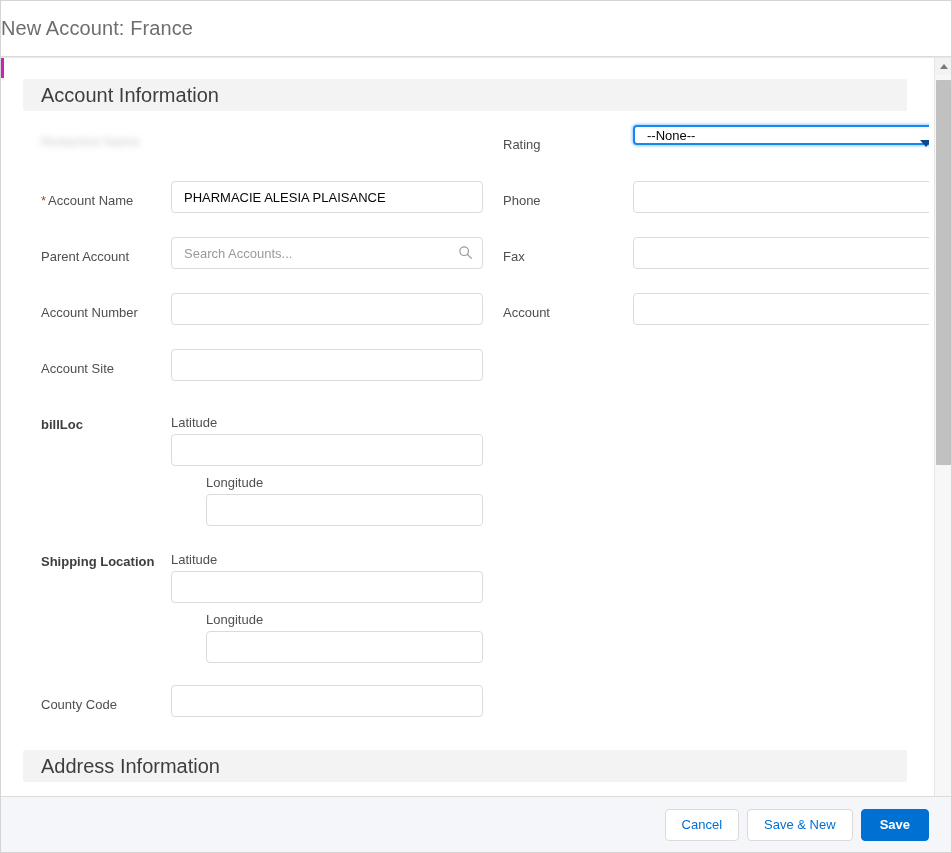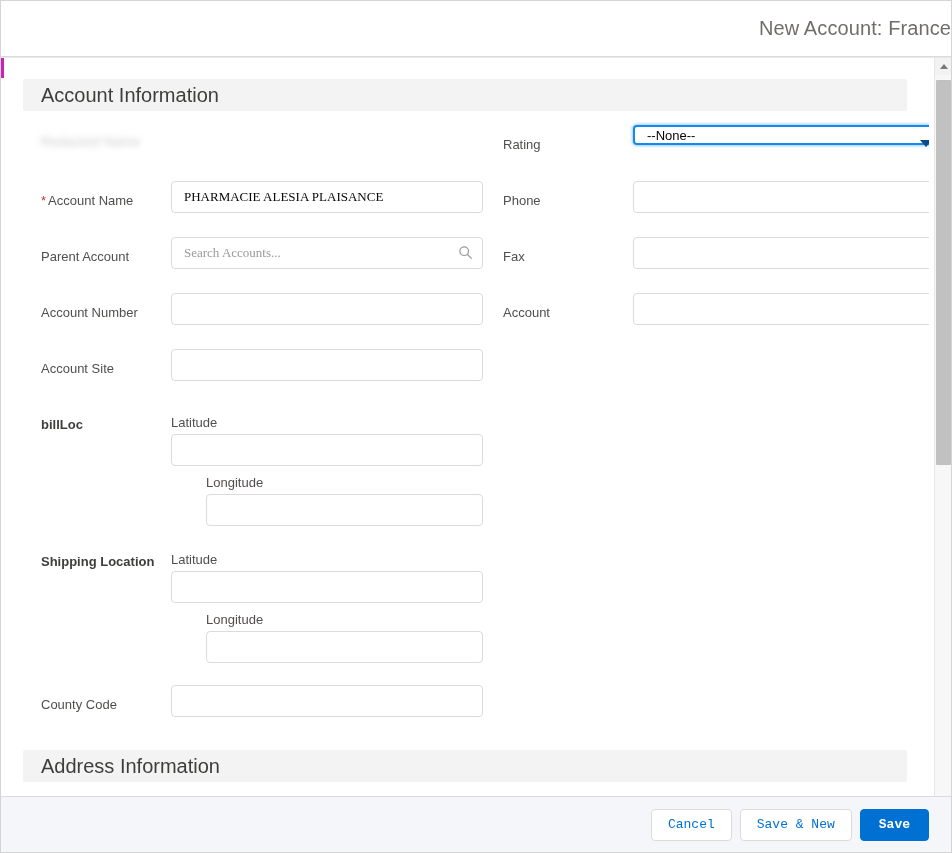--- a/index.html
+++ b/index.html
@@ -23,21 +23,21 @@
     overflow: hidden;
   }
 
   
   .modal-header {
     height: 56px;
     min-height: 56px;
     border-bottom: 1px solid #dddbda;
     display: flex;
     align-items: center;
-    justify-content: flex-end;
+    justify-content: flex-start;
     background: #ffffff;
     position: relative;
     z-index: 4;
   }
   .modal-title {
     font-size: 20px;
     font-weight: 300;
     color: #706e6b;
     letter-spacing: .1px;
   }
@@ -128,21 +128,21 @@
 
   .input {
     width: 100%;
     height: 32px;
     border: 1px solid #dddbda;
     border-radius: 4px;
     background: #ffffff;
     font-size: 13px;
     color: #080707;
     padding: 0 12px;
-    font-family: Liberation Serif, serif;
+    font-family: Liberation Sans, sans-serif;
     outline: none;
   }
   .input::placeholder { color: #9a9a9a; }
 
   .input.search { padding-right: 30px; }
 
   .search-icon {
     position: absolute;
     right: 10px;
     top: 8px;
@@ -248,21 +248,21 @@
     padding-right: 22px;
     gap: 8px;
     position: relative;
     z-index: 4;
   }
   .btn {
     height: 32px;
     padding: 0 16px;
     border-radius: 4px;
     font-size: 13px;
-    font-family: Liberation Mono, monospace;
+    font-family: Liberation Sans, sans-serif;
     cursor: pointer;
     border: 1px solid #dddbda;
     background: #ffffff;
     color: #0070d2;
     line-height: 30px;
   }
   .btn-brand {
     background: #0070d2;
     border-color: #0070d2;
     color: #ffffff;

